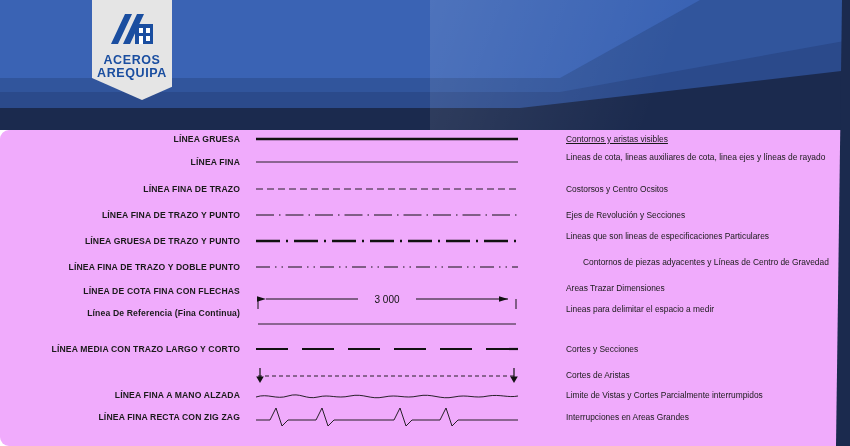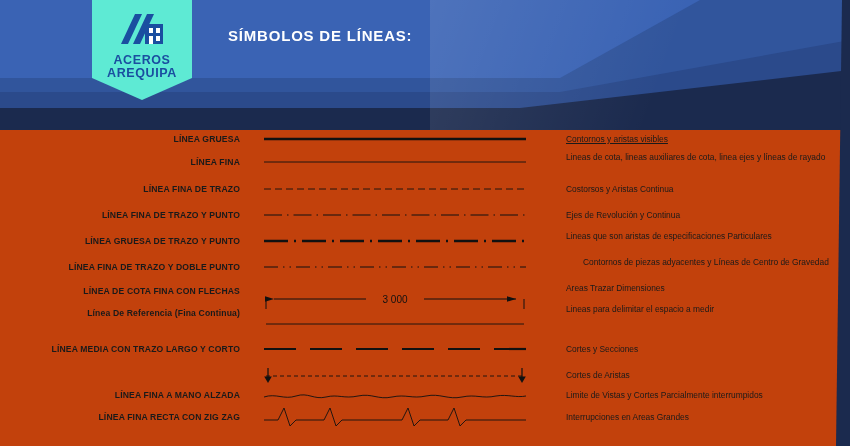--- a/index.html
+++ b/index.html
@@ -52,22 +52,22 @@
   }
   .hdr-sheen {
     position: absolute; left: 430px; top: 0;
     width: 430px; height: 130px;
     background: linear-gradient(110deg, rgba(255,255,255,0.10) 0%, rgba(255,255,255,0.0) 55%);
   }
 
   .logo-panel {
     position: absolute;
     left: 92px; top: 0;
-    width: 100px; height: 100px;
-    background: #5eead4;
+    width: 80px; height: 100px;
+    background: #e5e5e5;
     clip-path: polygon(0 0, 100px 0, 100px 78px, 50px 100px, 0 78px);
     text-align: center;
   }
   .logo-mark {
     margin: 10px auto 2px auto;
     width: 46px; height: 38px;
   }
   .logo-text1, .logo-text2 {
     color: #1a4ea0;
     font-weight: bold;
@@ -84,21 +84,22 @@
     font-size: 15px;
     font-weight: bold;
     letter-spacing: 0.8px;
   }
 
   
   .sheet {
     position: absolute;
     left: 0; top: 130px;
     width: 850px; height: 316px;
-    background: #c2410c;
+    background: #f0abfc;
+    border-radius: 9px;
   }
   .row {
     position: absolute;
     left: 0;
     width: 850px;
   }
   .label {
     position: absolute;
     right: 610px;        
     text-align: right;
@@ -112,21 +113,21 @@
   .desc {
     position: absolute;
     left: 566px;
     width: 280px;
     color: #1a1a1a;
     font-size: 8.4px;
     line-height: 11.5px;
   }
   .sample {
     position: absolute;
-    left: 262px;
+    left: 254px;
     width: 266px;
     height: 14px;
   }
   .sample svg { display: block; }
 
   
   .right-wedge {
     position: absolute;
     right: 0; top: 0;
     width: 14px; height: 446px;
@@ -153,21 +154,20 @@
         <rect x="26" y="14" width="18" height="20" fill="#1a4ea0"></rect>
         <rect x="30" y="18" width="4" height="5" fill="#ffffff"></rect>
         <rect x="37" y="18" width="4" height="5" fill="#ffffff"></rect>
         <rect x="30" y="26" width="4" height="8" fill="#ffffff"></rect>
         <rect x="37" y="26" width="4" height="5" fill="#ffffff"></rect>
       </svg>
       <div class="logo-text1">ACEROS</div>
       <div class="logo-text2">AREQUIPA</div>
     </div>
 
-    <div class="header-title">SÍMBOLOS DE LÍNEAS:</div>
   </div>
 
   <div class="sheet">
 
     <div class="row" style="top:2px;">
       <div class="label" style="top:2px;">LÍNEA GRUESA</div>
       <div class="sample" style="top:0px;">
         <svg width="266" height="14" viewBox="0 0 266 14">
           <line x1="2" y1="7" x2="264" y2="7" stroke="#111" stroke-width="2.6"></line>
         </svg>
@@ -185,41 +185,41 @@
       <div class="desc" style="top:-3px;">Lineas de cota, lineas auxiliares de cota, linea ejes y líneas de rayado</div>
     </div>
 
     <div class="row" style="top:52px;">
       <div class="label" style="top:2px;">LÍNEA FINA DE TRAZO</div>
       <div class="sample" style="top:0px;">
         <svg width="266" height="14" viewBox="0 0 266 14">
           <line x1="2" y1="7" x2="264" y2="7" stroke="#111" stroke-width="0.9" stroke-dasharray="7 4"></line>
         </svg>
       </div>
-      <div class="desc" style="top:2px;">Costorsos y Aristas Continua</div>
+      <div class="desc" style="top:2px;">Costorsos y Centro Ocsitos</div>
     </div>
 
     <div class="row" style="top:78px;">
       <div class="label" style="top:2px;">LÍNEA FINA DE TRAZO Y PUNTO</div>
       <div class="sample" style="top:0px;">
         <svg width="266" height="14" viewBox="0 0 266 14">
           <line x1="2" y1="7" x2="264" y2="7" stroke="#111" stroke-width="1" stroke-dasharray="18 5 1.5 5"></line>
         </svg>
       </div>
-      <div class="desc" style="top:2px;">Ejes de Revolución y Continua</div>
+      <div class="desc" style="top:2px;">Ejes de Revolución y Secciones</div>
     </div>
 
     <div class="row" style="top:104px;">
       <div class="label" style="top:2px;">LÍNEA GRUESA DE TRAZO Y PUNTO</div>
       <div class="sample" style="top:0px;">
         <svg width="266" height="14" viewBox="0 0 266 14">
           <line x1="2" y1="7" x2="264" y2="7" stroke="#111" stroke-width="2.6" stroke-dasharray="24 6 2 6"></line>
         </svg>
       </div>
-      <div class="desc" style="top:-3px;">Lineas que son aristas de especificaciones Particulares</div>
+      <div class="desc" style="top:-3px;">Lineas que son lineas de especificaciones Particulares</div>
     </div>
 
     <div class="row" style="top:130px;">
       <div class="label" style="top:2px;">LÍNEA FINA DE TRAZO Y DOBLE PUNTO</div>
       <div class="sample" style="top:0px;">
         <svg width="266" height="14" viewBox="0 0 266 14">
           <line x1="2" y1="7" x2="264" y2="7" stroke="#111" stroke-width="1" stroke-dasharray="14 5 1.5 5 1.5 5"></line>
         </svg>
       </div>
       <div class="desc" style="top:-3px;margin-left:17px;">Contornos de piezas adyacentes y Líneas de Centro de Gravedad</div>

